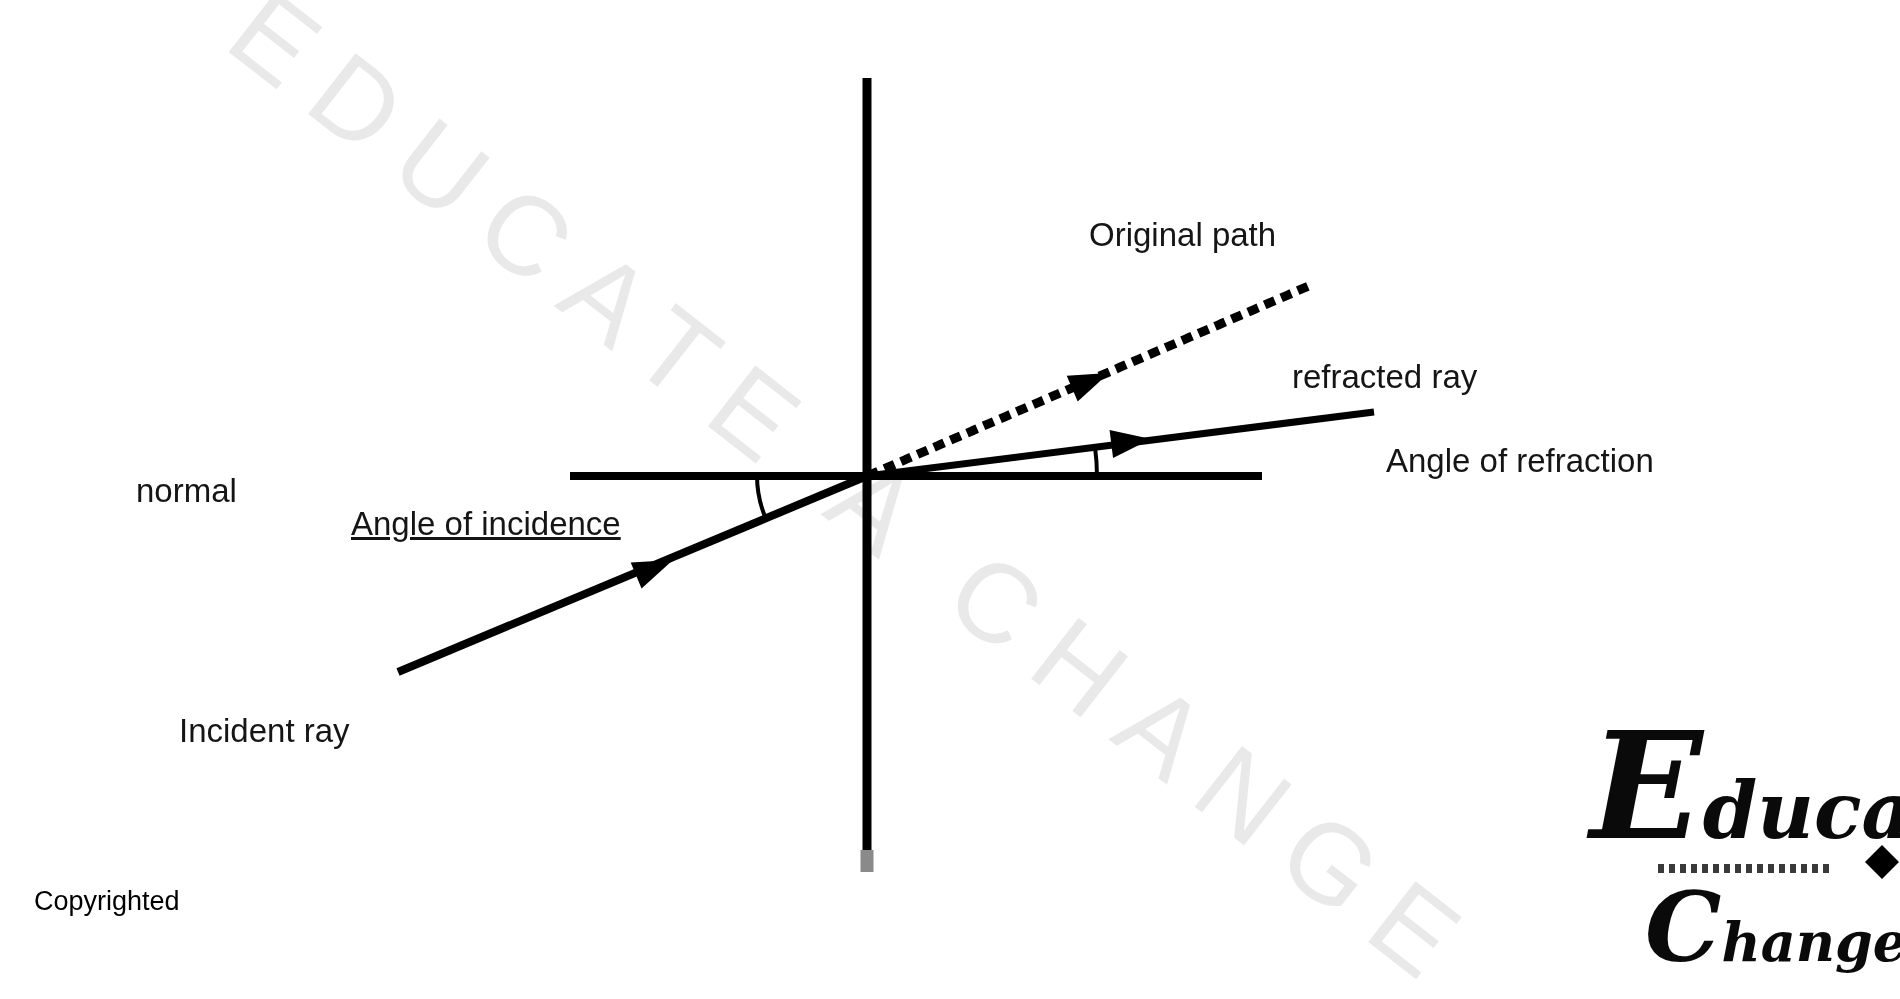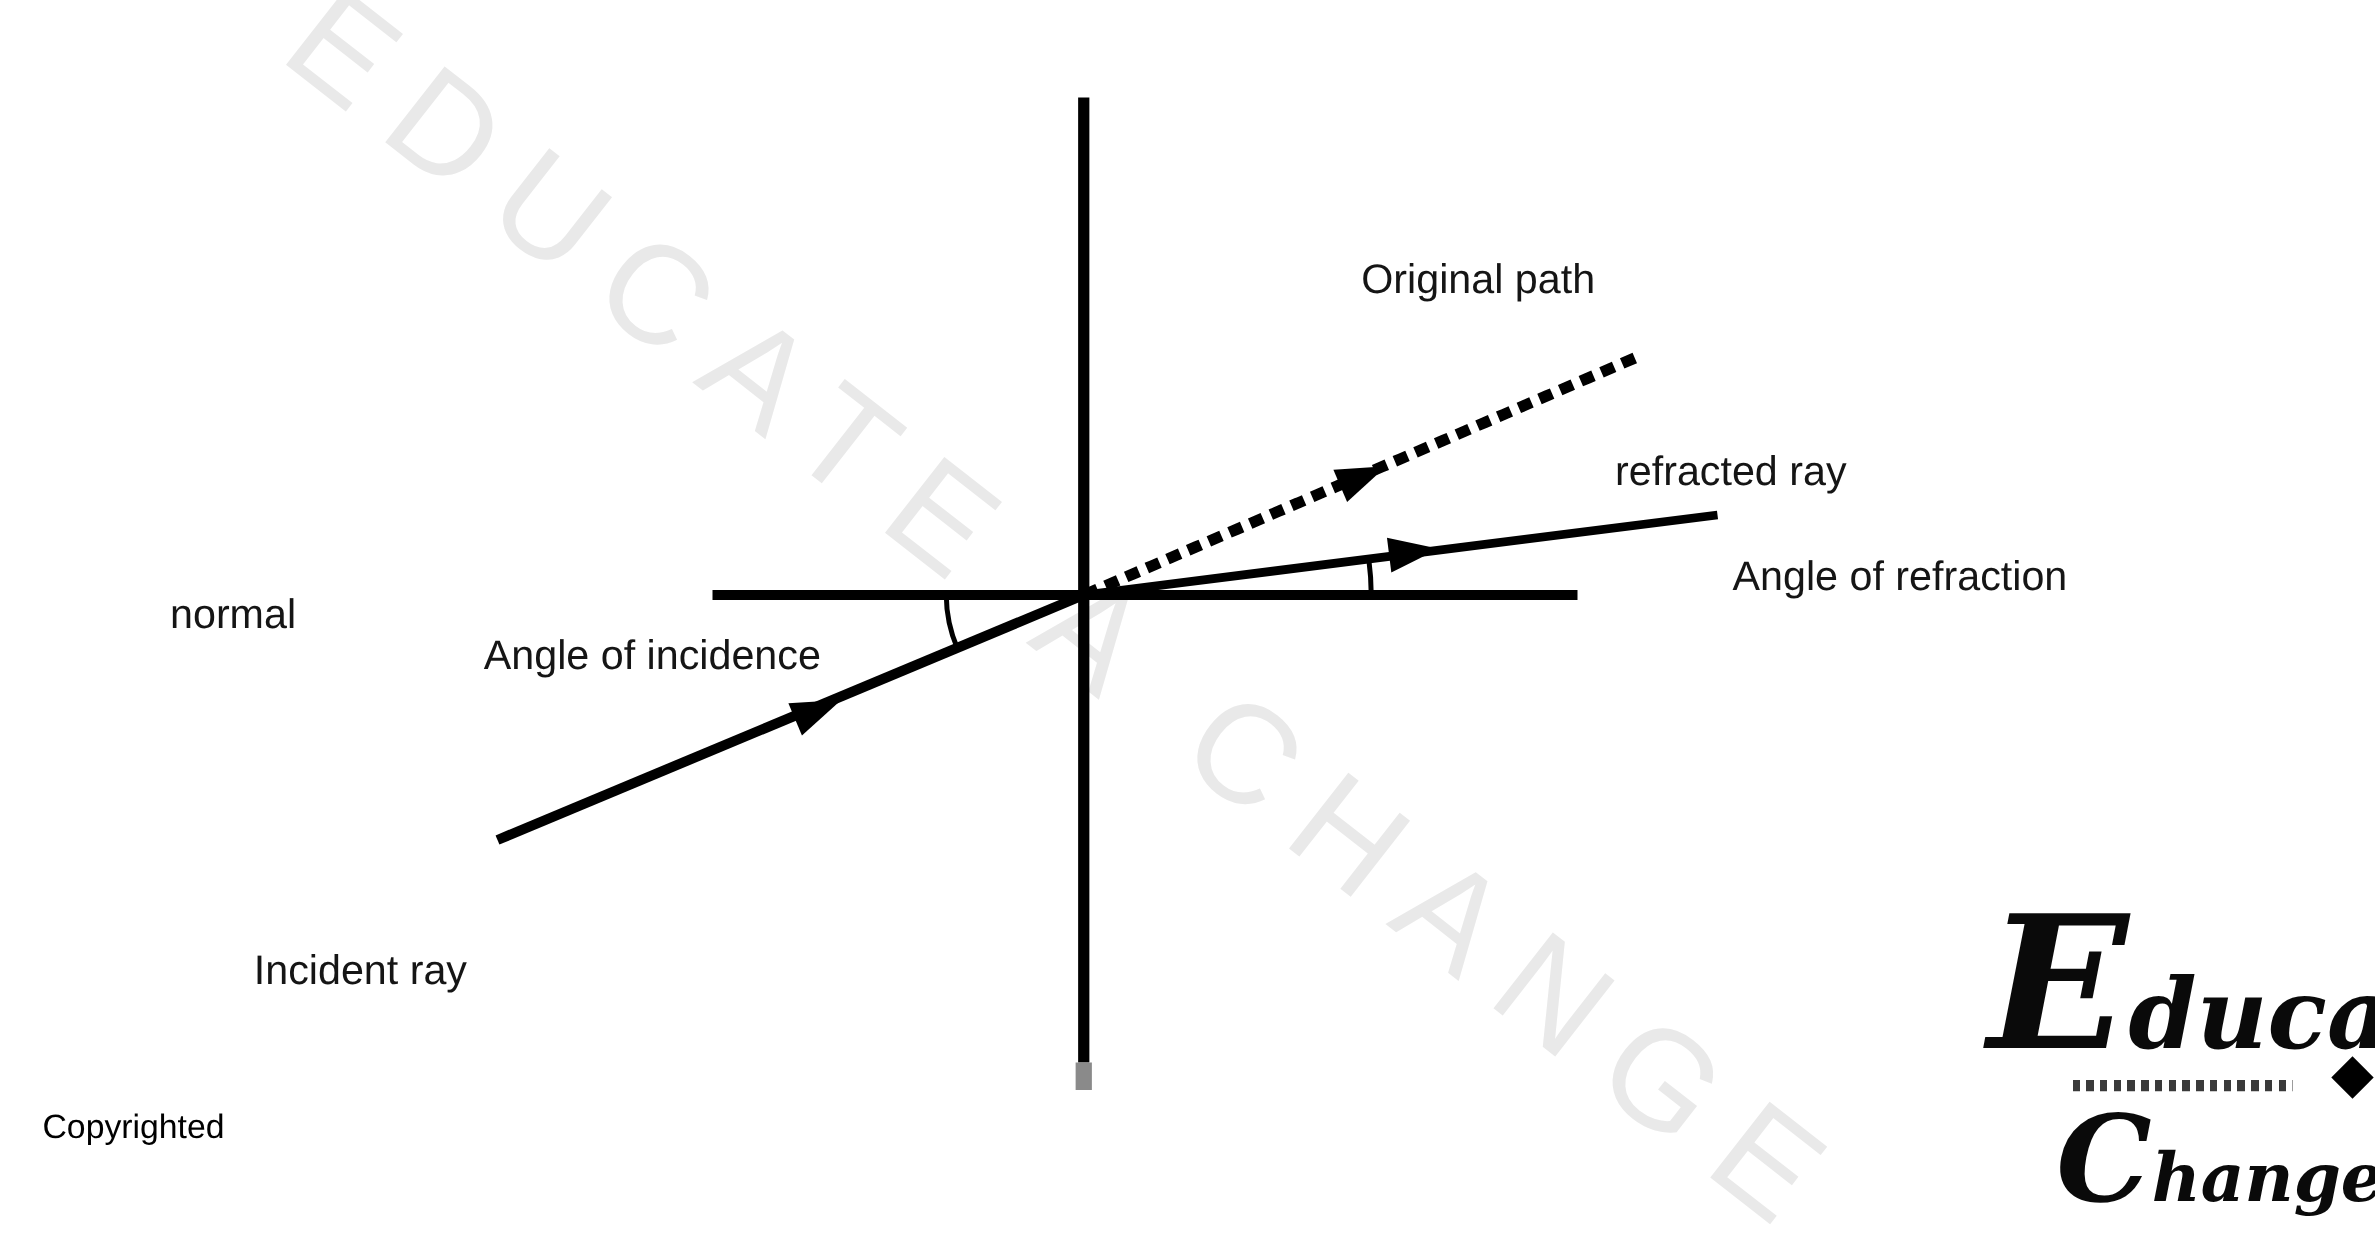--- a/index.html
+++ b/index.html
@@ -40,23 +40,23 @@
 
   
   .label {
     position: absolute;
     font-size: 33px;
     color: #151515;
     white-space: nowrap;
     z-index: 2;
   }
   .label-normal            { left: 136px;  top: 472px; }
-  .label-angle-incidence   { left: 387px;  top: 505px; }
-  .label-incident-ray      { left: 179px;  top: 757px; margin-left: 24px; }
-  .label-original-path     { left: 1089px; top: 204px; }
+  .label-angle-incidence   { left: 351px;  top: 505px; text-decoration: underline; }
+  .label-incident-ray      { left: 179px;  top: 712px; }
+  .label-original-path     { left: 1089px; top: 216px; }
   .label-refracted-ray     { left: 1292px; top: 358px; }
   .label-angle-refraction  { left: 1386px; top: 442px; text-align: right; }
 
   .copyright {
     position: absolute;
     left: 34px;
     top: 886px;
     font-size: 27px;
     color: #000000;
     z-index: 2;

